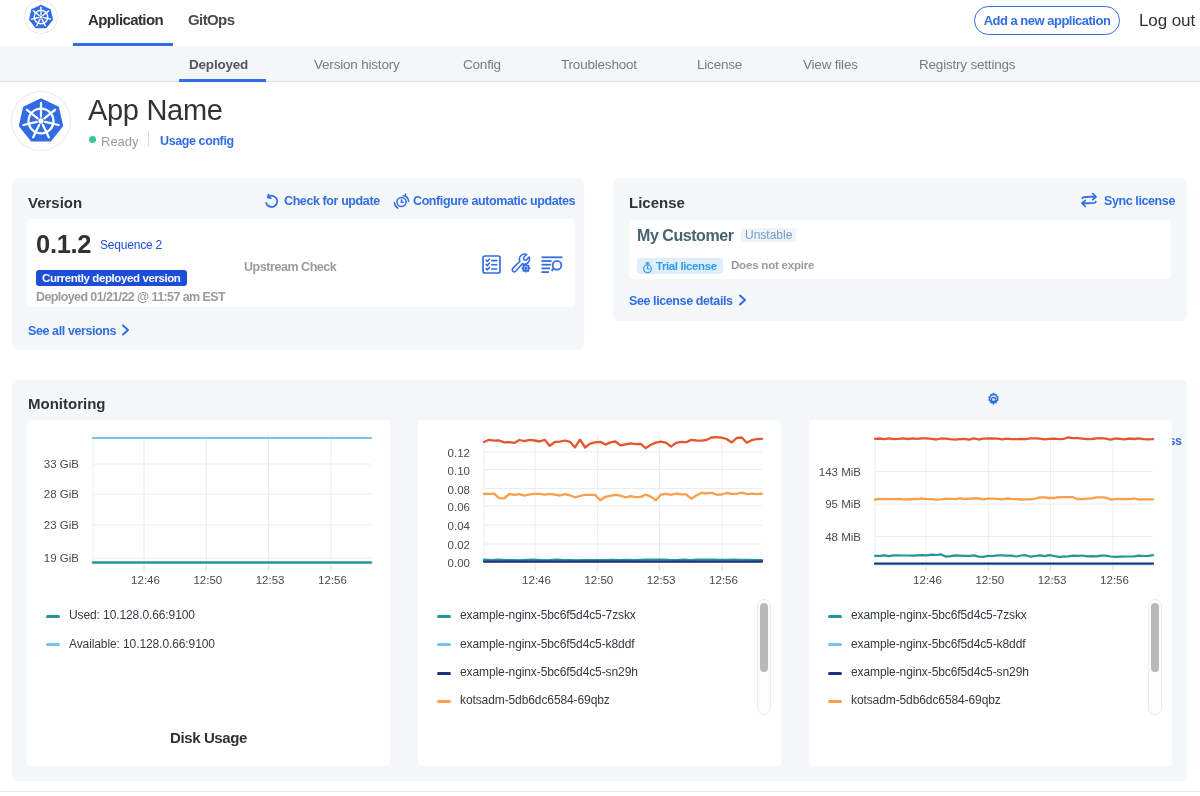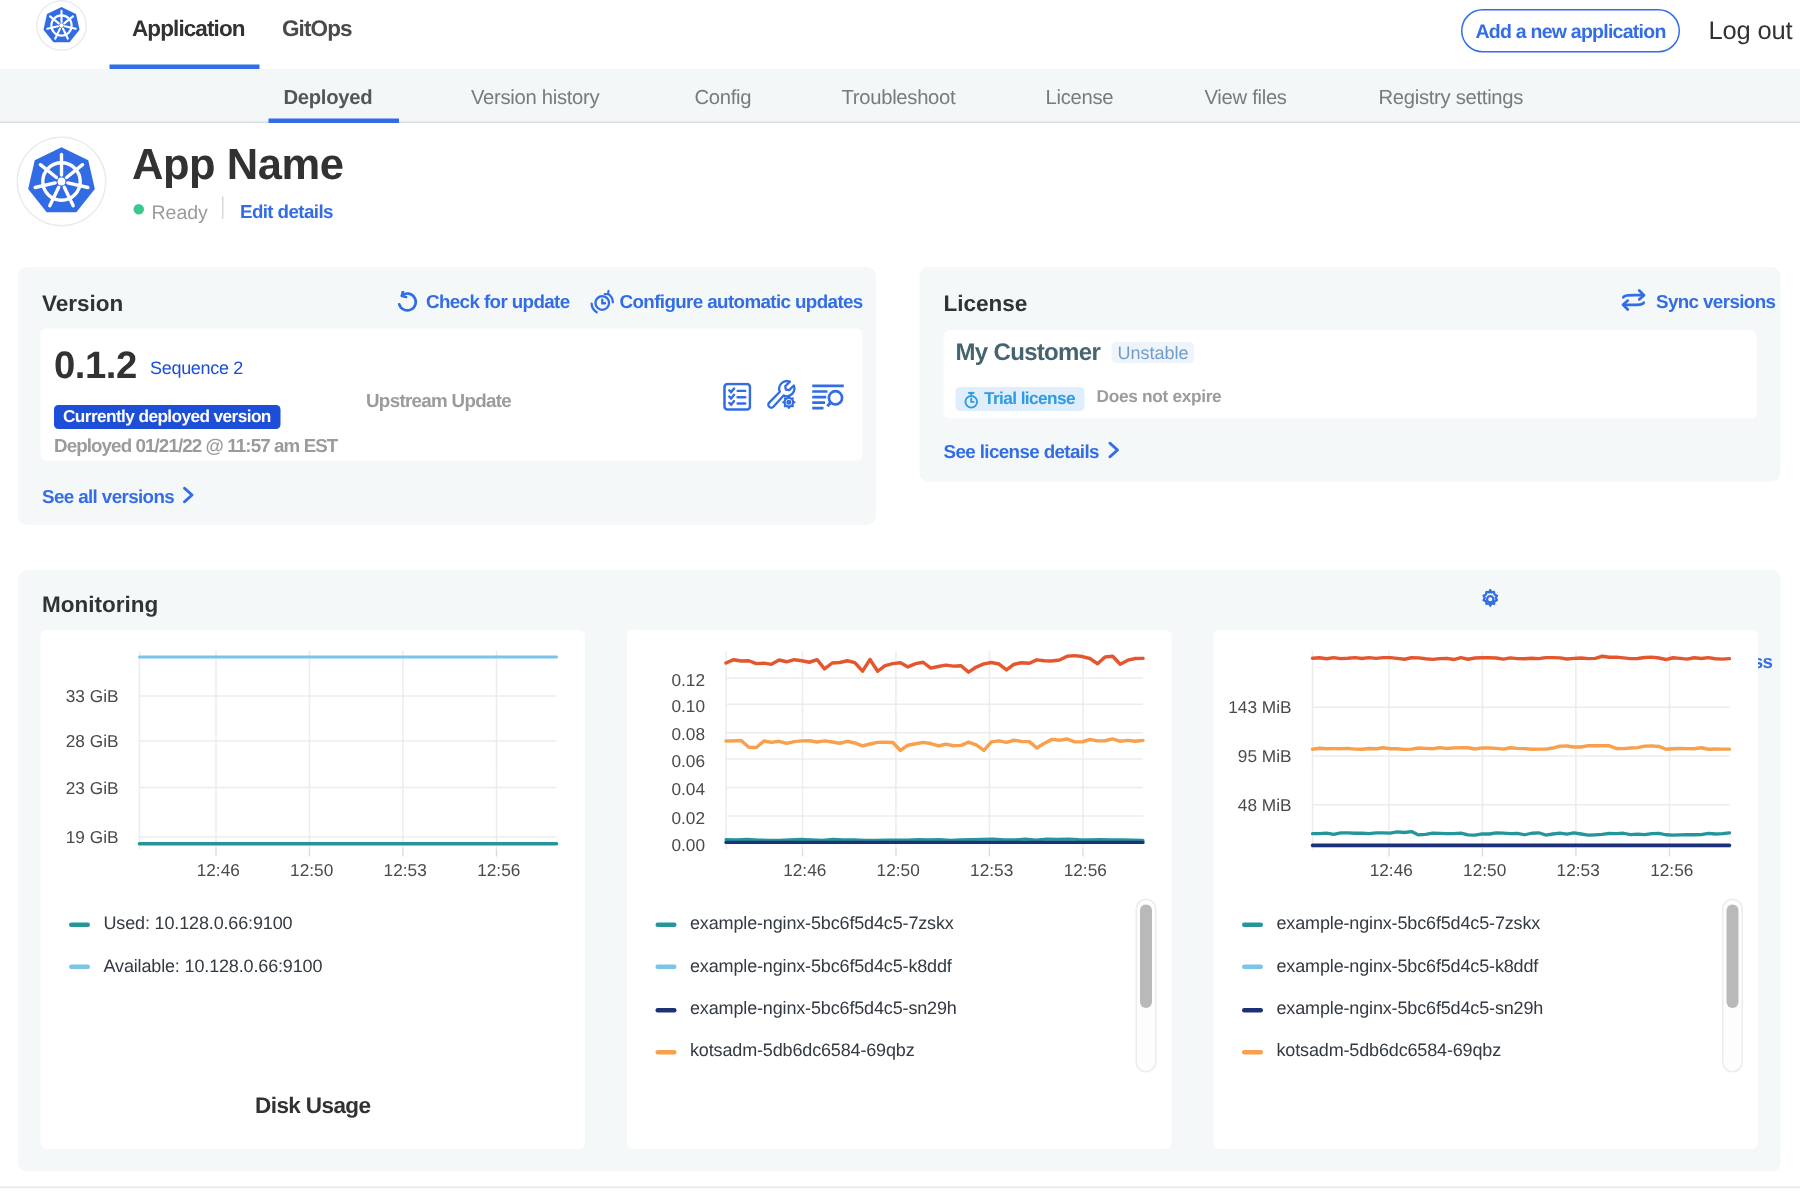--- a/index.html
+++ b/index.html
@@ -52,25 +52,25 @@
         <line x1="24.00" y1="19.68" x2="24.00" y2="6.00"></line>
         <line x1="27.38" y1="21.31" x2="38.07" y2="12.78"></line>
         <line x1="28.21" y1="24.96" x2="41.55" y2="28.01"></line>
         <line x1="25.87" y1="27.89" x2="31.81" y2="40.22"></line>
         <line x1="22.13" y1="27.89" x2="16.19" y2="40.22"></line>
         <line x1="19.79" y1="24.96" x2="6.45" y2="28.01"></line>
         <line x1="20.62" y1="21.31" x2="9.93" y2="12.78"></line>
       </g>
     </svg>
   </div>
-<div class="abs" style="left:88px;top:94px;font-size:29px;font-weight:bold;letter-spacing:-0.3px;color:#323232;">App Name</div>
+<div class="abs" style="left:88px;top:94px;font-size:29px;font-weight:normal;letter-spacing:-0.3px;color:#323232;">App Name</div>
 <div class="abs" style="left:89px;top:136px;width:7px;height:7px;border-radius:50%;background:#3ac88e;"></div>
 <div class="abs" style="left:101px;top:134px;font-size:13px;color:#9b9b9b;">Ready</div>
 <div class="abs" style="left:148px;top:131px;width:1px;height:15px;background:#d5d9dc;"></div>
-<div class="abs link" style="left:160px;top:134px;">Edit details</div>
+<div class="abs link" style="left:160px;top:134px;">Usage config</div>
 
 <div class="card" style="left:12px;top:178px;width:572px;height:172px;"></div>
 <div class="abs h2" style="left:28px;top:194px;">Version</div>
 <div class="abs" style="left:264px;top:194px;"><svg width="15" height="15" viewBox="0 0 16 16">
       <path d="M4.2 3.2 A6 6 0 1 1 2.3 9.5" fill="none" stroke="#326de6" stroke-width="1.9" stroke-linecap="round"></path>
       <path d="M4.9 0.6 L4.2 3.6 L7.2 4.3" fill="none" stroke="#326de6" stroke-width="1.9" stroke-linecap="round" stroke-linejoin="round"></path>
     </svg></div>
 <div class="abs link" style="left:284px;top:194px;">Check for update</div>
 <div class="abs" style="left:393px;top:193px;"><svg width="17" height="17" viewBox="0 0 18 18">
       <g fill="none" stroke="#326de6" stroke-width="1.6" stroke-linecap="round">
@@ -80,21 +80,21 @@
         <path d="M5.1 16.1 A7.6 7.6 0 0 1 1.5 10.0"></path>
         <path d="M13.4 0.9 L13.1 3.4 L10.7 3.1" stroke-width="1.4" stroke-linejoin="round"></path>
       </g>
     </svg></div>
 <div class="abs link" style="left:413px;top:194px;">Configure automatic updates</div>
 <div class="icard" style="left:27px;top:219px;width:548px;height:88px;"></div>
 <div class="abs" style="left:36px;top:230px;font-size:25.5px;font-weight:bold;letter-spacing:-0.3px;color:#323232;">0.1.2</div>
 <div class="abs" style="left:100px;top:238px;font-size:12px;letter-spacing:-0.2px;color:#1d4ed8;">Sequence 2</div>
 <div class="abs" style="left:36px;top:270px;height:16px;background:#1d4ed8;border-radius:3px;color:#fff;font-size:11.5px;font-weight:bold;letter-spacing:-0.4px;line-height:16px;padding:0 6px;">Currently deployed version</div>
 <div class="abs" style="left:36px;top:290px;font-size:12.5px;font-weight:bold;letter-spacing:-0.6px;color:#9b9b9b;">Deployed 01/21/22 @ 11:57 am EST</div>
-<div class="abs" style="left:244px;top:260px;font-size:12.5px;font-weight:bold;letter-spacing:-0.45px;color:#9b9b9b;">Upstream Update</div>
+<div class="abs" style="left:244px;top:260px;font-size:12.5px;font-weight:bold;letter-spacing:-0.45px;color:#9b9b9b;">Upstream Check</div>
 <div class="abs" style="left:482px;top:255px;"><svg width="19" height="19" viewBox="0 0 19 19">
       <g fill="none" stroke="#326de6" stroke-width="1.7">
         <rect x="1" y="1" width="17" height="17" rx="2"></rect>
         <g stroke-width="1.6" stroke-linecap="round">
           <path d="M4.2 5.2 l1.2 1.2 2-2.4"></path>
           <path d="M4.2 9.4 l1.2 1.2 2-2.4"></path>
           <path d="M4.2 13.6 l1.2 1.2 2-2.4"></path>
           <line x1="9.8" y1="5.6" x2="14.8" y2="5.6"></line>
           <line x1="9.8" y1="9.8" x2="14.8" y2="9.8"></line>
           <line x1="9.8" y1="14" x2="14.8" y2="14"></line>
@@ -136,21 +136,21 @@
 <div class="card" style="left:613px;top:178px;width:574px;height:143px;"></div>
 <div class="abs h2" style="left:629px;top:194px;">License</div>
 <div class="abs" style="left:1080px;top:192px;"><svg width="18" height="16" viewBox="0 0 18 16">
       <g fill="none" stroke="#326de6" stroke-width="1.8" stroke-linecap="round" stroke-linejoin="round">
         <path d="M2.2 6.3 C2.8 4.2 9 4.8 15.3 4.8"></path>
         <path d="M12.8 1.7 16 4.8 12.8 7.6"></path>
         <path d="M15.8 9.7 C15.2 11.8 9 11.2 2.7 11.2"></path>
         <path d="M5.2 8.4 2 11.2 5.2 14.3"></path>
       </g>
     </svg></div>
-<div class="abs link" style="left:1104px;top:194px;">Sync versions</div>
+<div class="abs link" style="left:1104px;top:194px;">Sync license</div>
 <div class="icard" style="left:629px;top:220px;width:542px;height:59px;"></div>
 <div class="abs" style="left:637px;top:227px;font-size:16px;font-weight:bold;letter-spacing:-0.45px;color:#45646f;">My Customer</div>
 <div class="abs" style="left:741px;top:228px;height:14px;background:#eff4fb;border-radius:3px;color:#709dc8;font-size:12px;line-height:14px;padding:0 4px;">Unstable</div>
 <div class="abs" style="left:637px;top:258px;height:16px;background:#dfeefa;border-radius:3px;color:#2e9ce4;font-size:11.5px;font-weight:bold;letter-spacing:-0.4px;line-height:16px;padding:0 6px 0 19px;">Trial license</div>
 <div class="abs" style="left:642px;top:260px;"><svg width="11" height="12" viewBox="0 0 13 14">
       <g fill="none" stroke="#2e9ce4" stroke-width="1.5" stroke-linecap="round">
         <circle cx="6.5" cy="8" r="4.6"></circle>
         <path d="M6.5 5.5 V8.1 H8.4"></path>
         <line x1="4.8" y1="1" x2="8.2" y2="1" stroke-width="1.7"></line>
         <line x1="6.5" y1="1.2" x2="6.5" y2="2.6"></line>

